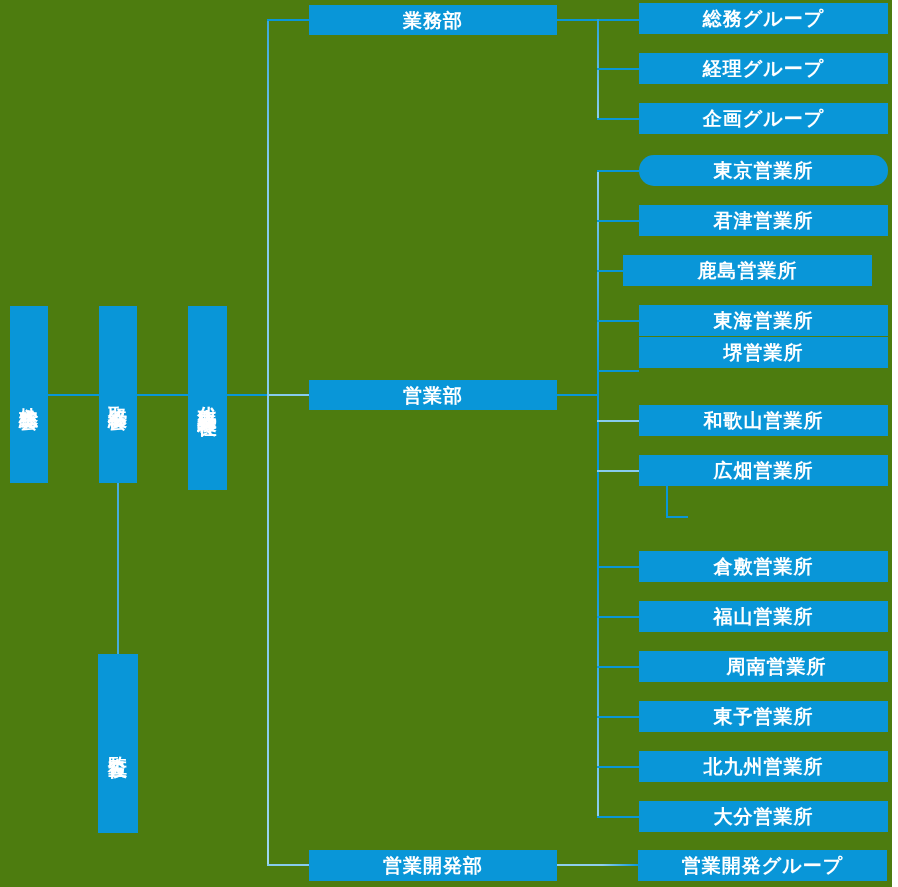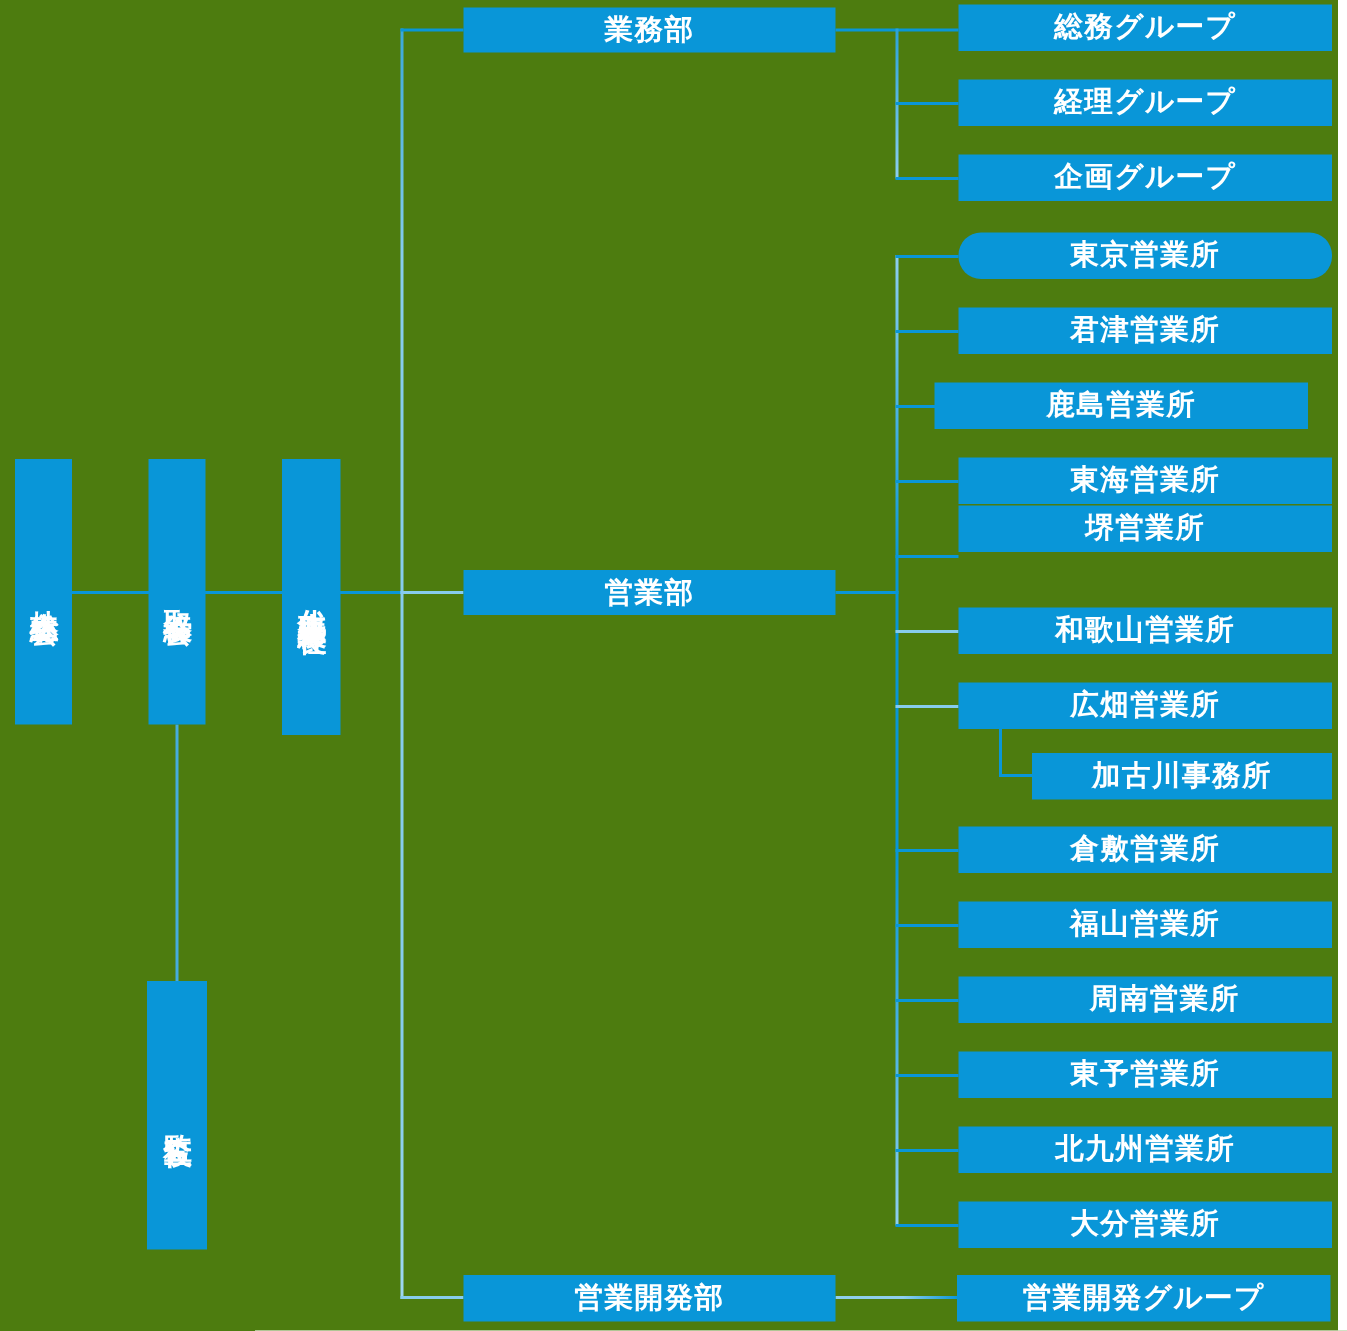--- a/index.html
+++ b/index.html
@@ -96,21 +96,20 @@
   <div class="node" style="left:639px; top:53px;  width:249px; height:31px;">経理グループ</div>
   <div class="node" style="left:639px; top:103px; width:249px; height:31px;">企画グループ</div>
 
   <div class="node" style="left:639px; top:155px; width:249px; height:31px;border-radius:15px;">東京営業所</div>
   <div class="node" style="left:639px; top:205px; width:249px; height:31px;text-align:right;">君津営業所</div>
   <div class="node" style="left:623px; top:255px; width:249px; height:31px;">鹿島営業所</div>
   <div class="node" style="left:639px; top:305px; width:249px; height:31px;">東海営業所</div>
   <div class="node" style="left:639px; top:337px; width:249px; height:31px;">堺営業所</div>
   <div class="node" style="left:639px; top:405px; width:249px; height:31px;">和歌山営業所</div>
   <div class="node" style="left:639px; top:455px; width:249px; height:31px;">広畑営業所</div>
-  <div class="node" style="left:688px; top:502px; width:200px; height:31px;">加古川事務所</div>
   <div class="node" style="left:639px; top:551px; width:249px; height:31px;">倉敷営業所</div>
   <div class="node" style="left:639px; top:601px; width:249px; height:31px;">福山営業所</div>
   <div class="node" style="left:639px; top:651px; width:249px; height:31px;padding-left:26px;">周南営業所</div>
   <div class="node" style="left:639px; top:701px; width:249px; height:31px;">東予営業所</div>
   <div class="node" style="left:639px; top:751px; width:249px; height:31px;">北九州営業所</div>
   <div class="node" style="left:639px; top:801px; width:249px; height:31px;">大分営業所</div>
 
   <div class="node" style="left:638px; top:850px; width:249px; height:31px;">営業開発グループ</div>
 
 </div>

